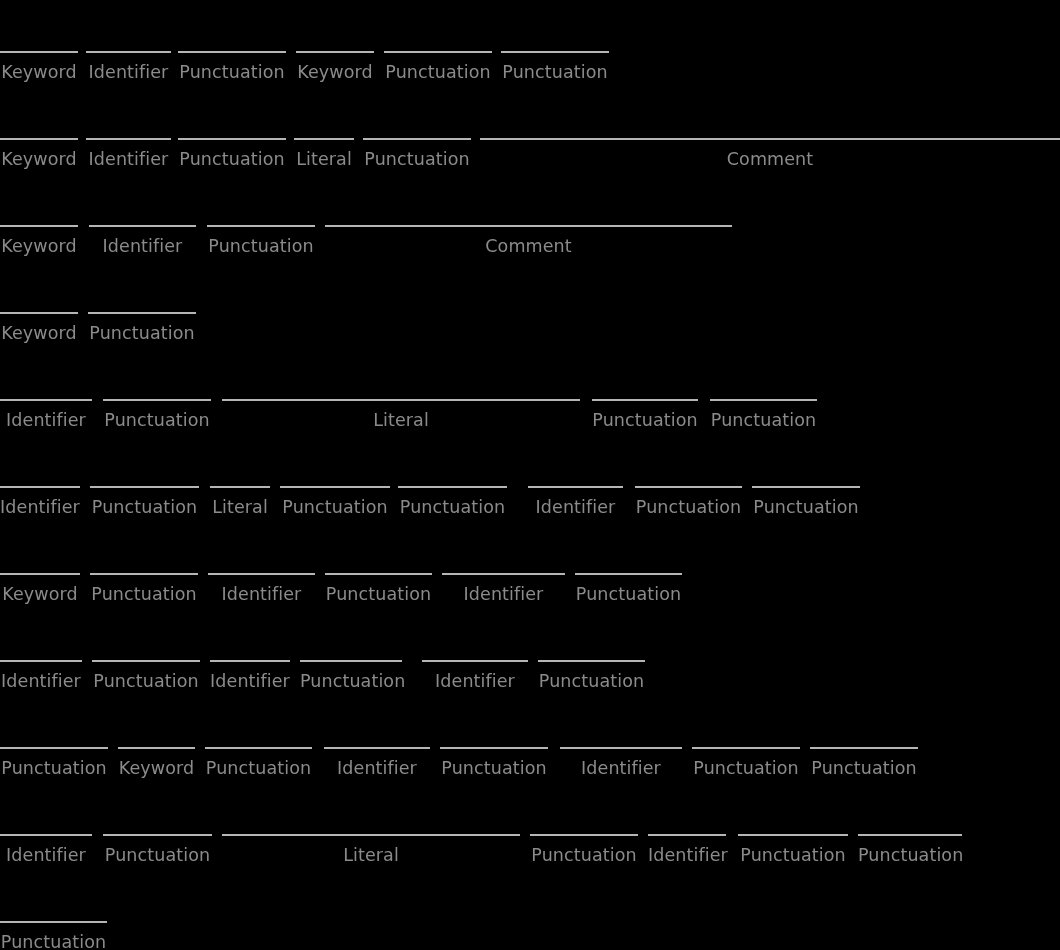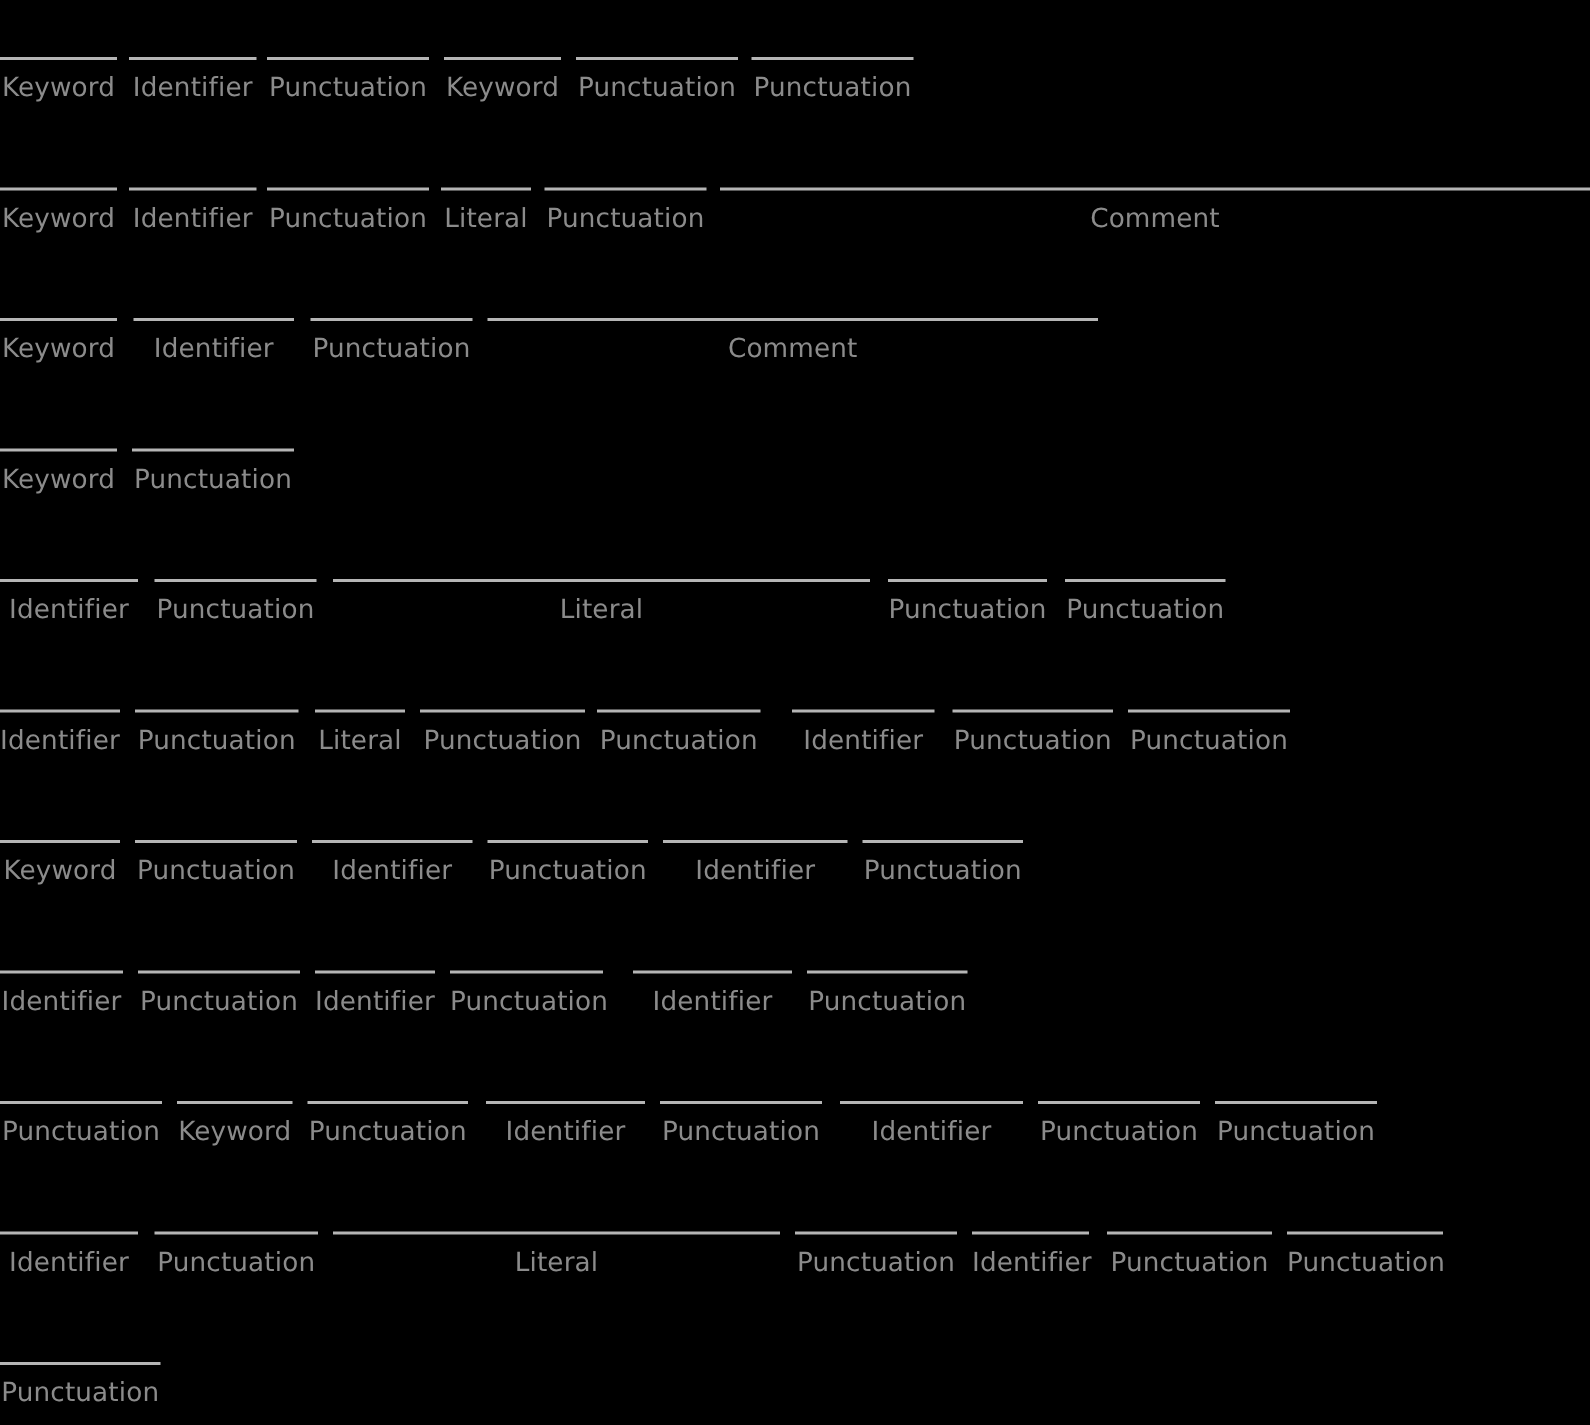--- a/index.html
+++ b/index.html
@@ -21,21 +21,21 @@
     background:#000000;
   }
   .token-row {
     position:absolute;
     left:0;
     width:1060px;
     height:40px;
   }
   .token-span {
     position:absolute;
-    top:0;
+    top:13px;
     height:40px;
   }
   .token-bar {
     position:absolute;
     top:0;
     left:0;
     width:100%;
     height:2px;
     background:#b5b5b5;
   }

